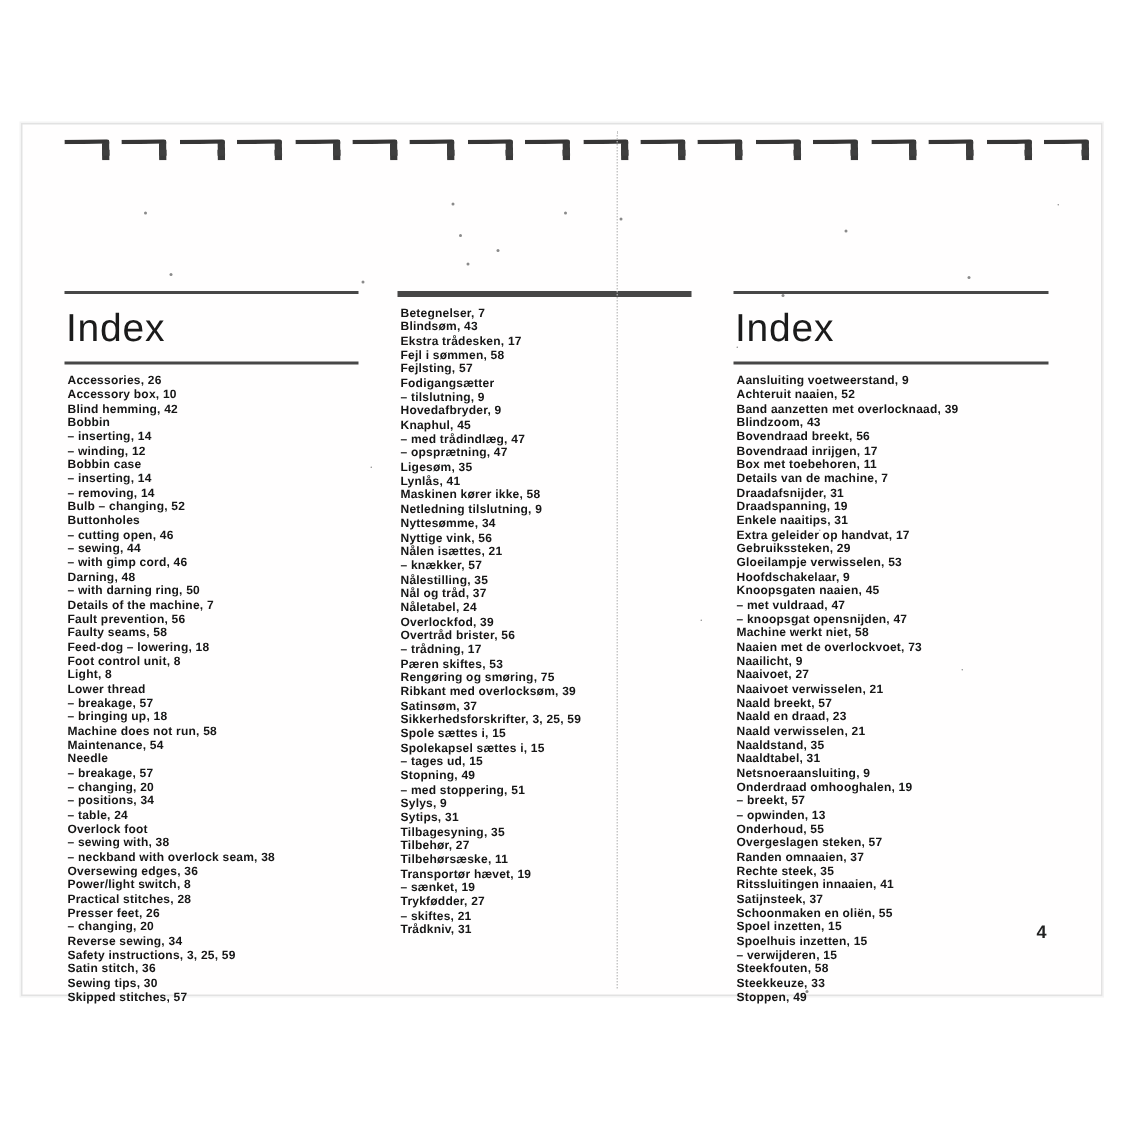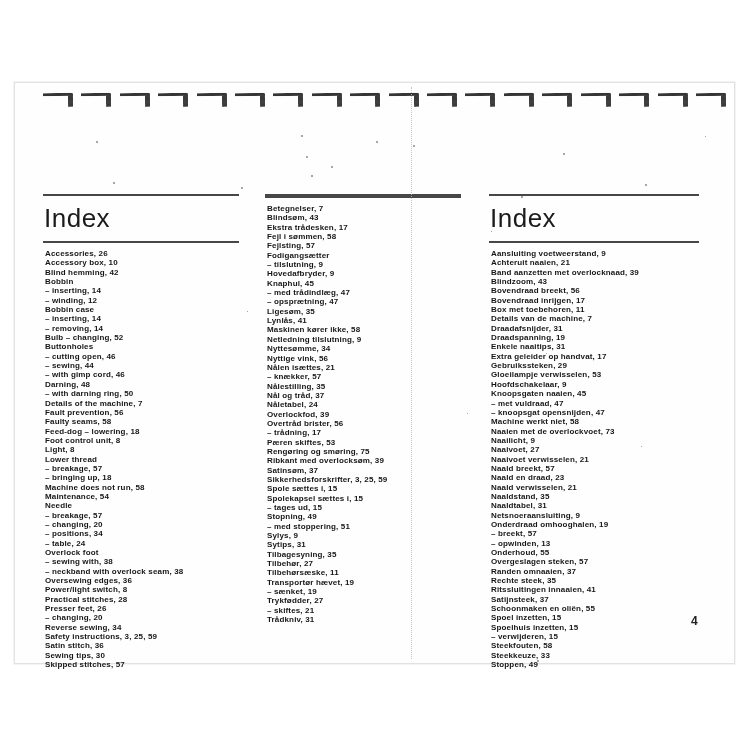--- a/index.html
+++ b/index.html
@@ -238,21 +238,21 @@
           <div class="entry">Trådkniv, 31</div>
         </div>
     </section>
 
     <section class="col col-3">
       <div class="rule"></div>
       <h2>Index</h2>
       <div class="rule"></div>
       <div class="entries">
           <div class="entry">Aansluiting voetweerstand, 9</div>
-          <div class="entry">Achteruit naaien, 21</div>
+          <div class="entry">Achteruit naaien, 52</div>
           <div class="entry">Band aanzetten met overlocknaad, 39</div>
           <div class="entry">Blindzoom, 43</div>
           <div class="entry">Bovendraad breekt, 56</div>
           <div class="entry">Bovendraad inrijgen, 17</div>
           <div class="entry">Box met toebehoren, 11</div>
           <div class="entry">Details van de machine, 7</div>
           <div class="entry">Draadafsnijder, 31</div>
           <div class="entry">Draadspanning, 19</div>
           <div class="entry">Enkele naaitips, 31</div>
           <div class="entry">Extra geleider op handvat, 17</div>

